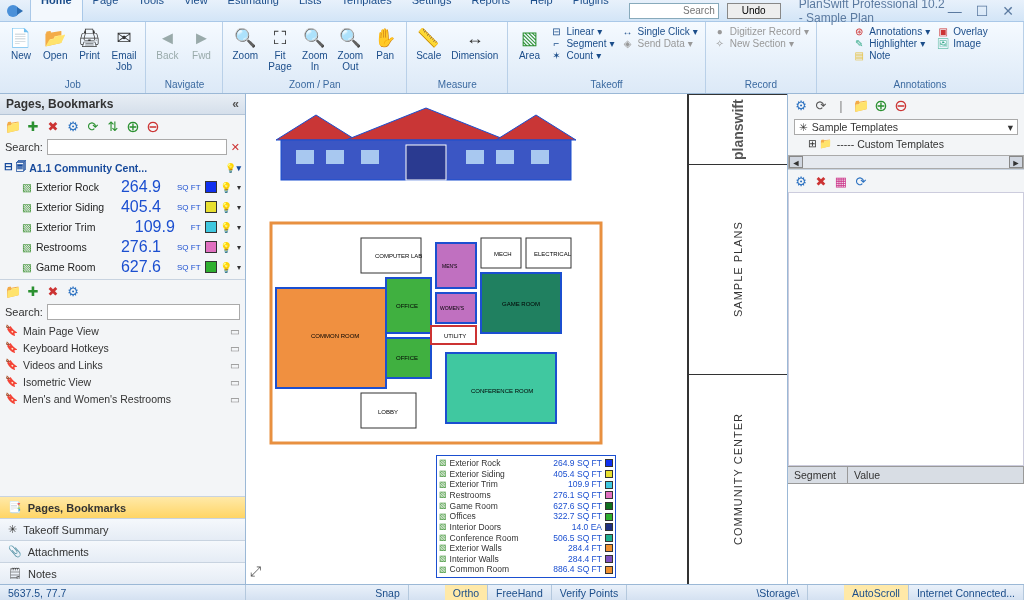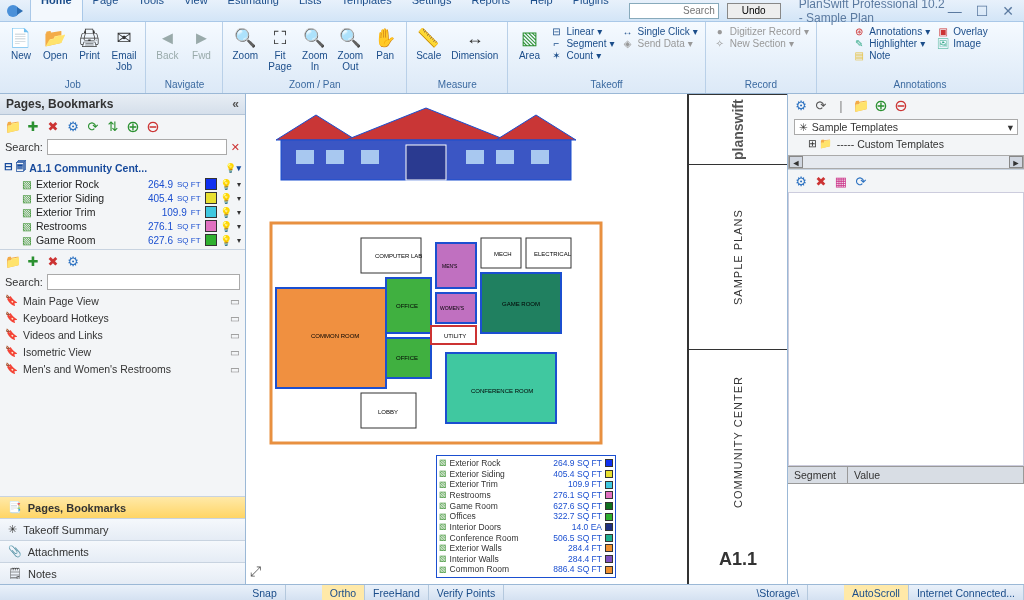--- a/index.html
+++ b/index.html
@@ -37,21 +37,21 @@
 .panelhdr { background: linear-gradient(#e8eef5,#d5dfeb); border-bottom: 1px solid #b4c4d6; padding: 3px 6px; font-weight: bold; font-size: 12px; display: flex; align-items: center; }
 .panelhdr .exp { margin-left: auto; color: #555; }
 .toolbar { display: flex; gap: 4px; padding: 3px 5px; align-items: center; }
 .toolbar span { width: 16px; height: 16px; display: flex; align-items: center; justify-content: center; font-size: 13px; cursor: pointer; }
 .searchrow { display: flex; align-items: center; padding: 2px 5px; gap: 4px; }
 .searchrow input { flex: 1; height: 16px; border: 1px solid #aaa; font-size: 10px; padding: 0 2px; }
 .tree { padding: 2px 4px; font-size: 10.5px; overflow: hidden; }
 .tree .root { color: #174a9c; font-weight: bold; display: flex; align-items: center; gap: 3px; }
 .tree .item { display: flex; align-items: center; padding: 1px 0 1px 18px; gap: 4px; }
 .tree .item .name { flex: 1; color: #222; }
-.tree .item .val { color: #1b4fd0; font-size: 10px; min-width: 52px; text-align: right; }
+.tree .item .val { color: #1b4fd0; font-size: 16px; min-width: 52px; text-align: left; }
 .tree .item .unit { color: #1b4fd0; font-size: 8px; }
 .tree .item .sw { width: 12px; height: 12px; border: 1px solid #333; }
 .tree .item .bulb { font-size: 10px; }
 .pg2 .item2 { display:flex; align-items:center; padding:2px 5px; gap:5px; font-size:10.5px; }
 .bottomtabs { margin-top: auto; }
 .btab { padding: 4px 8px; border-top: 1px solid #c8d3e0; background: linear-gradient(#f5f8fc,#e5ecf5); font-size: 11px; display:flex; align-items:center; gap:6px; cursor:pointer; }
 .btab.active { background: linear-gradient(#ffe9a8,#ffd565); font-weight: bold; }
 
 .canvas { flex: 1; background: #fff; position: relative; border-right: 1px solid #9bb8d6; overflow:hidden; }
 .elev { position:absolute; top:6px; left:20px; width:320px; height:90px; }
@@ -477,21 +477,20 @@
           <span style="color:#3a9030;font-size:8px">▧</span>
           <span class="lname">Common Room</span>
           <span class="lval">886.4 SQ FT</span>
           <span class="lsw c-org"></span>
         </div>
       </div>
     <div class="titleblock">
       <div class="tb-logo">planswift</div>
       <div class="vcell">SAMPLE PLANS</div>
       <div class="vcell">COMMUNITY CENTER</div>
-      <div class="sheet">A1.1</div>
     </div>
     <span style="position:absolute;bottom:4px;left:4px;font-size:14px;color:#555">⤢</span>
   </div>
 
   <div class="rightpanel">
     <div class="toolbar">
       <span style="color:#2a70c0">⚙</span>
       <span style="color:#555">⟳</span>
       <span style="color:#888">|</span>
       <span style="color:#2a9030">📁</span>
@@ -522,20 +521,21 @@
       <div class="phdr">
           <div style="width:60px">Segment</div>
           <div style="flex:1">Value</div>
         </div>
       <div class="pbody"></div>
     </div>
   </div>
 </div>
 
 <div class="statusbar">
+  <div class="cell" style="width:246px">5637.5, 77.7</div>
   <div class="spacer"></div>
   <div class="cell">Snap</div>
   <div class="cell active">Ortho</div>
   <div class="cell">FreeHand</div>
   <div class="cell">Verify Points</div>
   <div class="spacer"></div>
   <div class="cell">\Storage\</div>
   <div class="cell active">AutoScroll</div>
   <div class="cell">Internet Connected...</div>
 </div>

